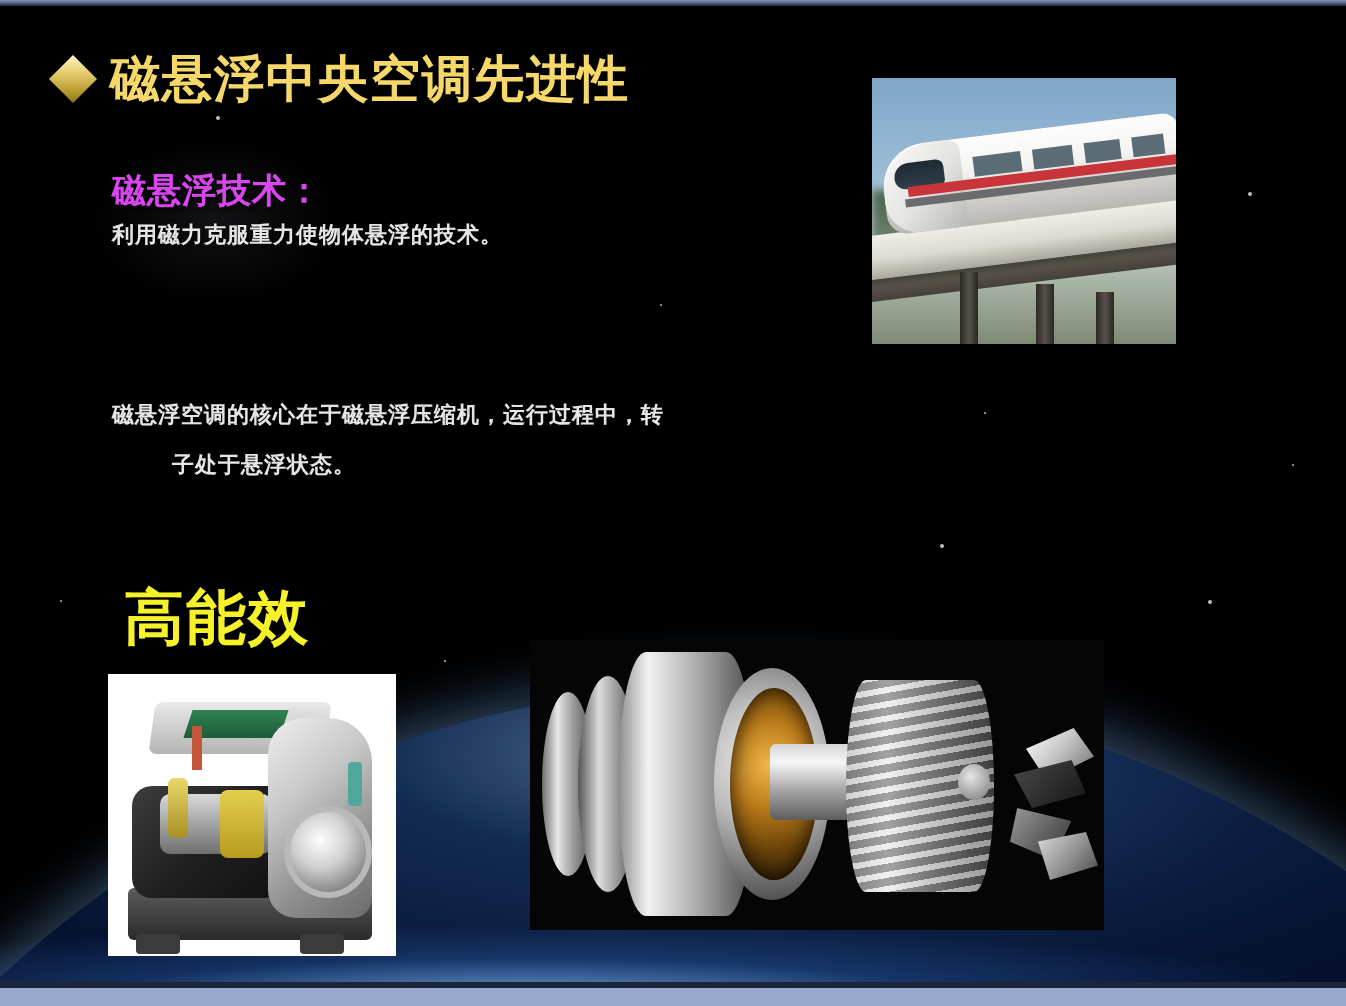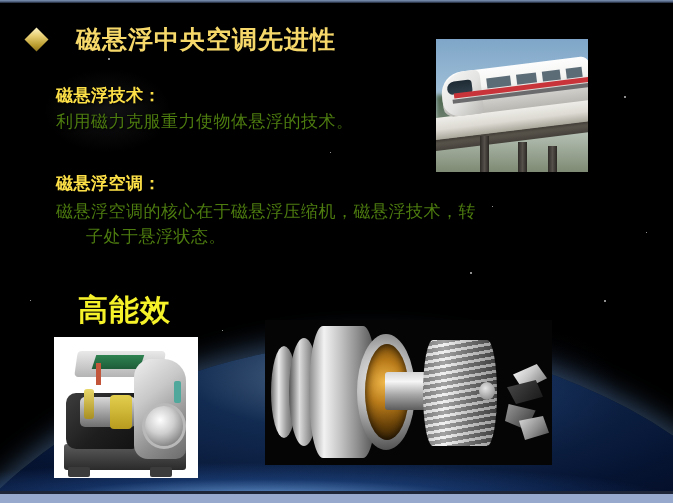--- a/index.html
+++ b/index.html
@@ -101,36 +101,35 @@
     background: linear-gradient(135deg, #fff6c8 0%, #e8cf74 35%, #b99b2e 75%, #8f7520 100%);
     flex: none;
   }
   .title-text {
     font-size: 25px;
     font-weight: bold;
     line-height: 1.1;
     color: #f5d869;
     letter-spacing: 1px;
     text-shadow: 0 0 2px rgba(0,0,0,0.9), 1px 1px 2px rgba(0,0,0,0.8);
-    margin-left: 21px;
   }
 
   .lead {
     position: absolute;
-    color: #fde047;
+    color: #d946ef;
     font-size: 17px;
     font-weight: bold;
     letter-spacing: 0.5px;
     text-shadow: 1px 1px 2px rgba(0,0,0,0.95);
   }
   .body-line {
     position: absolute;
-    color: #4d7c0f;
-    font-size: 17px;
-    font-weight: normal;
+    color: #e5e5e5;
+    font-size: 11px;
+    font-weight: bold;
     letter-spacing: 0.5px;
     text-shadow: 1px 1px 2px rgba(0,0,0,0.95);
     white-space: nowrap;
   }
 
   #lead1 { left: 56px; top: 84px; }
   #body1 { left: 56px; top: 110px; }
   #lead2 { left: 56px; top: 172px; }
   #body2a { left: 56px; top: 200px; }
   #body2b { left: 86px; top: 225px; text-align: center; }
@@ -139,21 +138,21 @@
     position: absolute;
     color: #f6f22a;
     font-size: 30px;
     font-weight: bold;
     letter-spacing: 1px;
     line-height: 1.25;
     text-shadow: 1px 1px 3px rgba(0,0,0,0.95), 0 0 5px rgba(0,0,0,0.8);
     white-space: nowrap;
   }
   #hl1 { left: 56px; top: 256px; }
-  #hl2 { left: 78px; top: 291px; }
+  #hl2 { left: 62px; top: 291px; }
 
   
   .train-photo {
     position: absolute;
     left: 436px; top: 39px;
     width: 152px; height: 133px;
     overflow: hidden;
     z-index: 12;
     background: #3a3a38;
   }
@@ -470,22 +469,21 @@
   <div class="content">
 
     <div class="title-row">
       <div class="diamond"></div>
       <div class="title-text">磁悬浮中央空调先进性</div>
     </div>
 
     <div class="lead" id="lead1">磁悬浮技术：</div>
     <div class="body-line" id="body1">利用磁力克服重力使物体悬浮的技术。</div>
 
-    <div class="lead" id="lead2">磁悬浮空调：</div>
-    <div class="body-line" id="body2a">磁悬浮空调的核心在于磁悬浮压缩机，磁悬浮技术，转</div>
+    <div class="body-line" id="body2a">磁悬浮空调的核心在于磁悬浮压缩机，运行过程中，转</div>
     <div class="body-line" id="body2b">子处于悬浮状态。</div>
 
     <div class="highlight" id="hl2">高能效</div>
 
   </div>
 
   <div class="top-strip"></div>
   <div class="bottom-strip-inner"></div>
   <div class="bottom-strip"></div>
 

